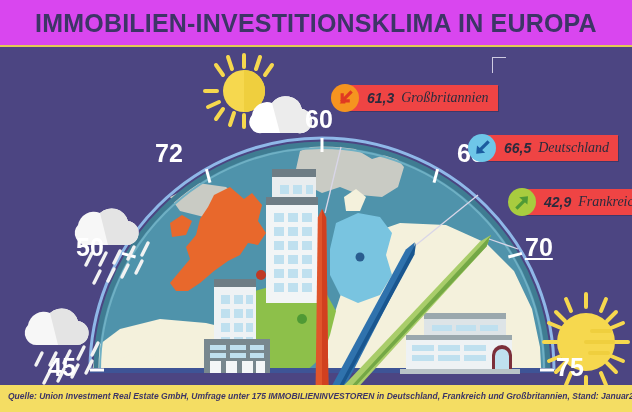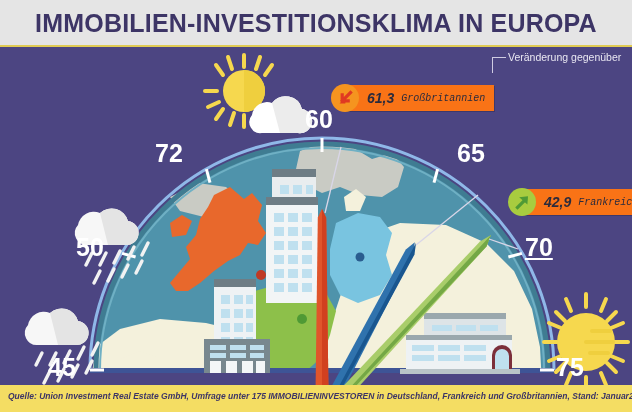--- a/index.html
+++ b/index.html
@@ -6,21 +6,21 @@
   body{
     width:632px;height:412px;overflow:hidden;
     font-family:"Liberation Sans", sans-serif;
     background:#f2dd63;
   }
   #stage{position:relative;width:632px;height:412px;overflow:hidden;background:#f2dd63;}
 
   
   .titlebar{
     position:absolute;left:0;top:0;width:632px;height:47px;
-    background:#e5e5e5;display:flex;align-items:center;justify-content:center;
+    background:#d946ef;display:flex;align-items:center;justify-content:center;
   }
   .titlebar .txt{
     font-size:25px;font-weight:bold;letter-spacing:.2px;color:#3d3566;
     font-family:"Liberation Sans", sans-serif;white-space:nowrap;
   }
   .title-underline{position:absolute;left:0;top:45px;width:632px;height:2px;background:#e0cb53;}
 
   
   .panel{
     position:absolute;left:0;top:47px;width:632px;height:338px;
@@ -43,30 +43,30 @@
   
   .tick-num{
     position:absolute;color:#ffffff;font-weight:bold;
     font-family:"Liberation Sans", sans-serif;
     font-size:25px;line-height:21px;
   }
 
   
   .callout{
     position:absolute;display:flex;align-items:center;height:26px;
-    background:#f97316;box-shadow:1px 1px 0 rgba(0,0,0,.18);
+    background:#ef4444;box-shadow:1px 1px 0 rgba(0,0,0,.18);
     padding:0 9px 0 22px;white-space:nowrap;
   }
   .callout .val{
     font-size:14px;font-weight:bold;color:#2b2b3d;
     font-family:"Liberation Sans", sans-serif;font-style:italic;
   }
   .callout .cname{
-    font-size:10px;color:#2b2b3d;margin-left:7px;font-style:italic;
-    font-family:Liberation Mono, monospace;
+    font-size:14px;color:#2b2b3d;margin-left:7px;font-style:italic;
+    font-family:Liberation Serif, serif;
   }
   .badge{
     position:absolute;width:28px;height:28px;border-radius:50%;
     left:-14px;top:-1px;display:flex;align-items:center;justify-content:center;
   }
 
   
   .annot{
     position:absolute;color:#e9e7f2;font-size:10.5px;line-height:14px;
     font-family:"Liberation Sans", sans-serif;
@@ -365,34 +365,43 @@
     <div class="tick-num" style="left:76px;top:190px;">50</div>
     <div class="tick-num" style="left:155px;top:96px;">72</div>
     <div class="tick-num" style="left:305px;top:62px;">60</div>
     <div class="tick-num" style="left:457px;top:96px;">65</div>
     <div class="tick-num" style="left:525px;top:190px;text-decoration:underline;">70</div>
     <div class="tick-num" style="left:556px;top:310px;">75</div>
 
     <div class="leader" style="left:492px;top:10px;width:14px;height:0;border-left:none;"></div>
     <div class="leader" style="left:492px;top:10px;width:0;height:16px;border-top:none;"></div>
     <div class="annot" style="left:508px;top:3px;">
-      <div>Veränderung gegenüber</div>
     </div>
 
     <div class="callout" style="left:345px;top:38px;">
       <div class="badge" style="background:#f5941f;">
         <svg width="18" height="18" viewBox="0 0 18 18">
           <path d="M14.5,3.5 L6.2,11.8 M6.2,11.8 L12.2,11.8 M6.2,11.8 L6.2,5.8" stroke="#e03a22" stroke-width="3.2" fill="none" stroke-linecap="square"></path>
           <path d="M3.6,14.4 L9.4,8.6 L9.4,14.4 Z" fill="#e03a22"></path>
         </svg>
       </div>
       <span class="val">61,3</span>
       <span class="cname">Großbritannien</span>
     </div>
 
+    <div class="callout" style="left:482px;top:88px;">
+      <div class="badge" style="background:#6ec6e8;">
+        <svg width="18" height="18" viewBox="0 0 18 18">
+          <path d="M14.5,3.5 L6.2,11.8" stroke="#1b5ba0" stroke-width="3.2" stroke-linecap="square"></path>
+          <path d="M3.2,14.8 L4.0,6.6 L12.2,13.8 Z" fill="#1b5ba0"></path>
+        </svg>
+      </div>
+      <span class="val">66,5</span>
+      <span class="cname">Deutschland</span>
+    </div>
 
     <div class="callout" style="left:522px;top:142px;">
       <div class="badge" style="background:#a8cc3f;">
         <svg width="18" height="18" viewBox="0 0 18 18">
           <path d="M4.5,14.5 L12.0,7.0" stroke="#4f9a35" stroke-width="3.2" stroke-linecap="square"></path>
           <path d="M15.0,3.2 L14.4,11.6 L6.2,4.2 Z" fill="#4f9a35"></path>
         </svg>
       </div>
       <span class="val">42,9</span>
       <span class="cname">Frankreich</span>

